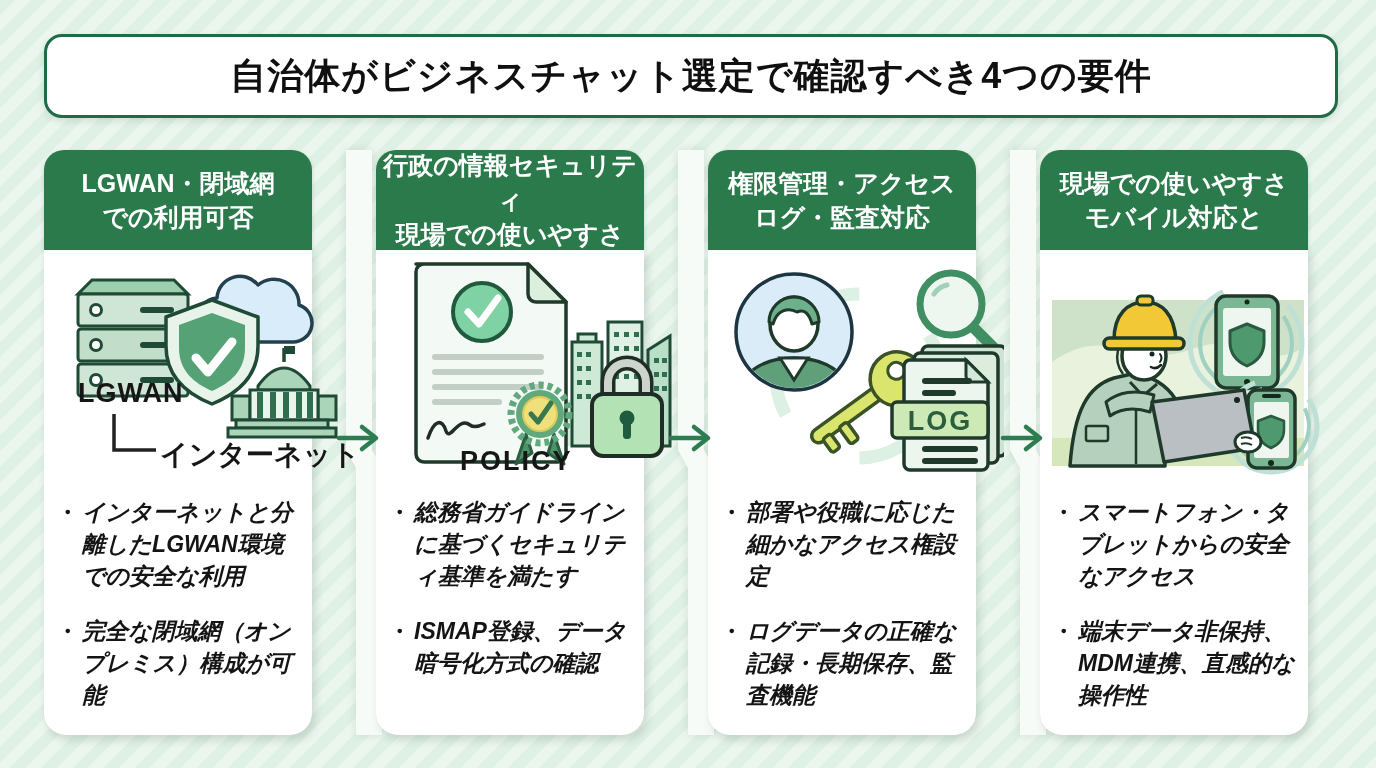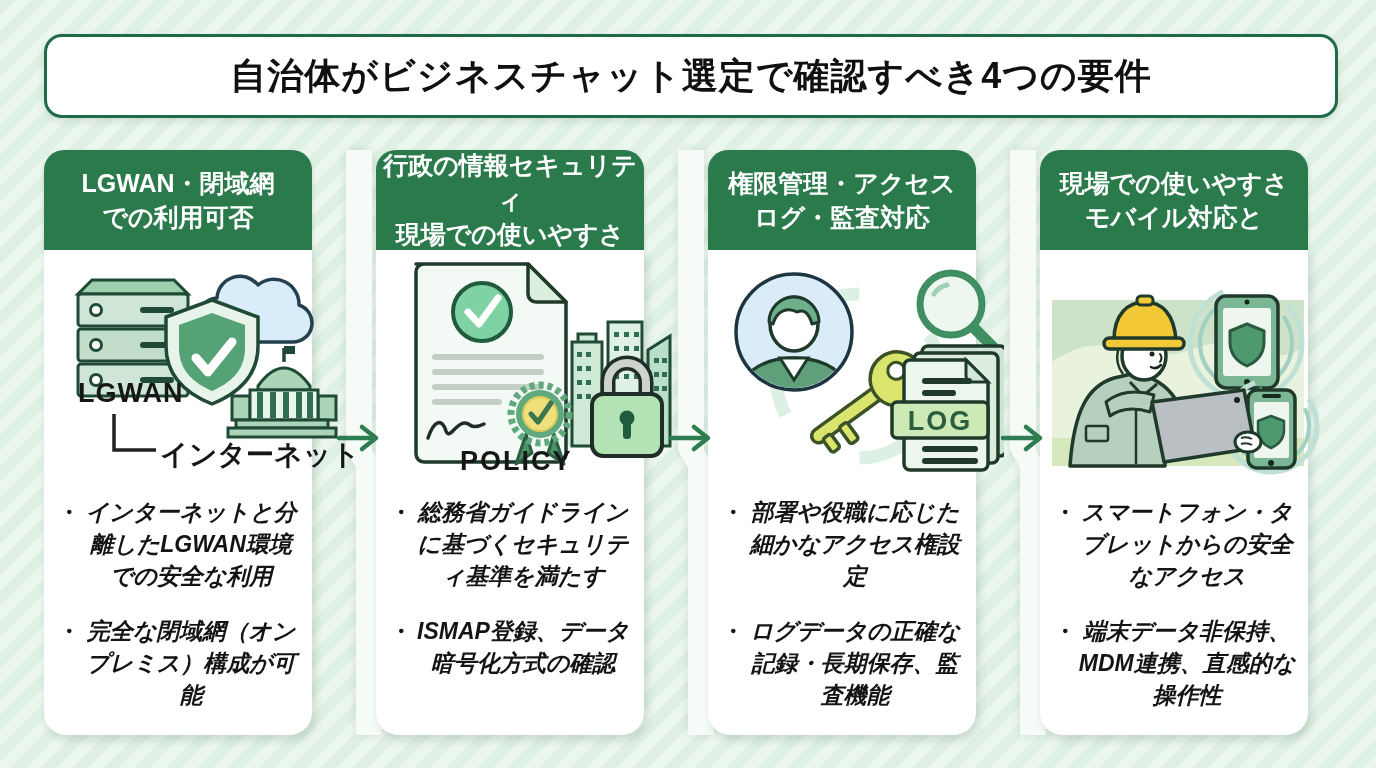--- a/index.html
+++ b/index.html
@@ -24,21 +24,20 @@
   .card{position:absolute;top:150px;width:268px;height:585px;z-index:2;}
   .card-header{
     height:100px;background:#2a7a4c;border-radius:20px 20px 0 0;
     color:#fff;font-weight:700;font-size:25px;line-height:1.38;
     display:flex;flex-direction:column;align-items:center;justify-content:center;
     text-align:center;box-shadow:0 2px 4px rgba(40,70,50,.18);
   }
   .card-body{
     height:485px;background:#ffffff;border-radius:0 0 22px 22px;position:relative;
     box-shadow:3px 5px 9px rgba(70,100,80,.20);
-    text-align:center;
   }
   .illustration{position:relative;height:232px;}
   .illustration svg{display:block;}
   .ill-label{position:absolute;font-weight:800;color:#161616;white-space:nowrap;}
   .lbl-lgwan{left:34px;top:128px;font-size:27px;letter-spacing:1px;}
   .lbl-internet{left:116px;top:186px;font-size:28px;}
   .lbl-policy{left:48px;top:196px;font-size:27px;letter-spacing:2px;margin-left:36px;}
 
   .bullets{list-style:none;margin:14px 0 0;padding:0 12px 0 12px;display:flex;flex-direction:column;gap:22px;}
   .bullet{display:flex;font-size:23px;font-weight:700;line-height:1.4;color:#141414;}

